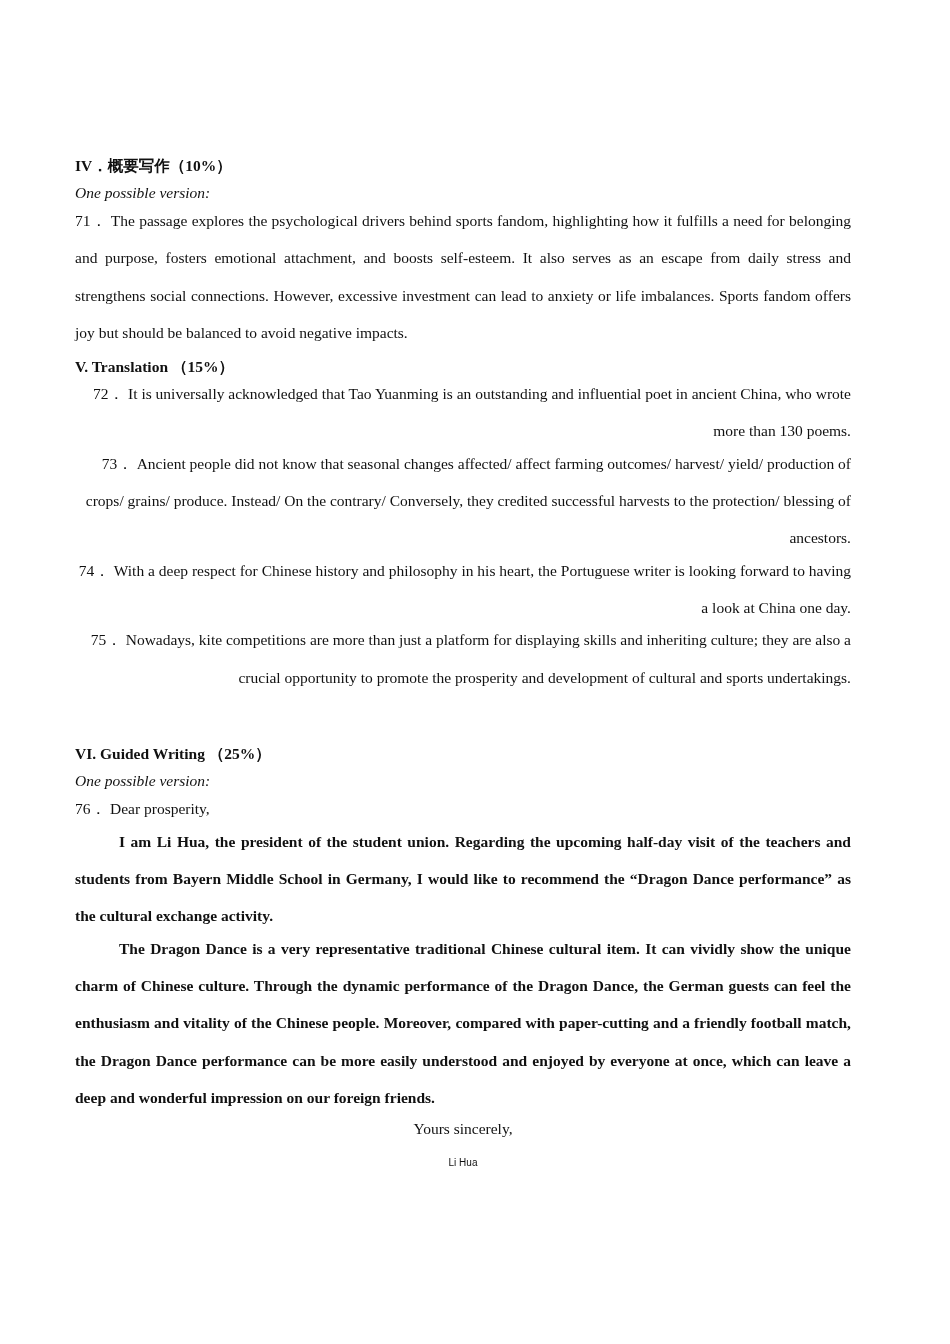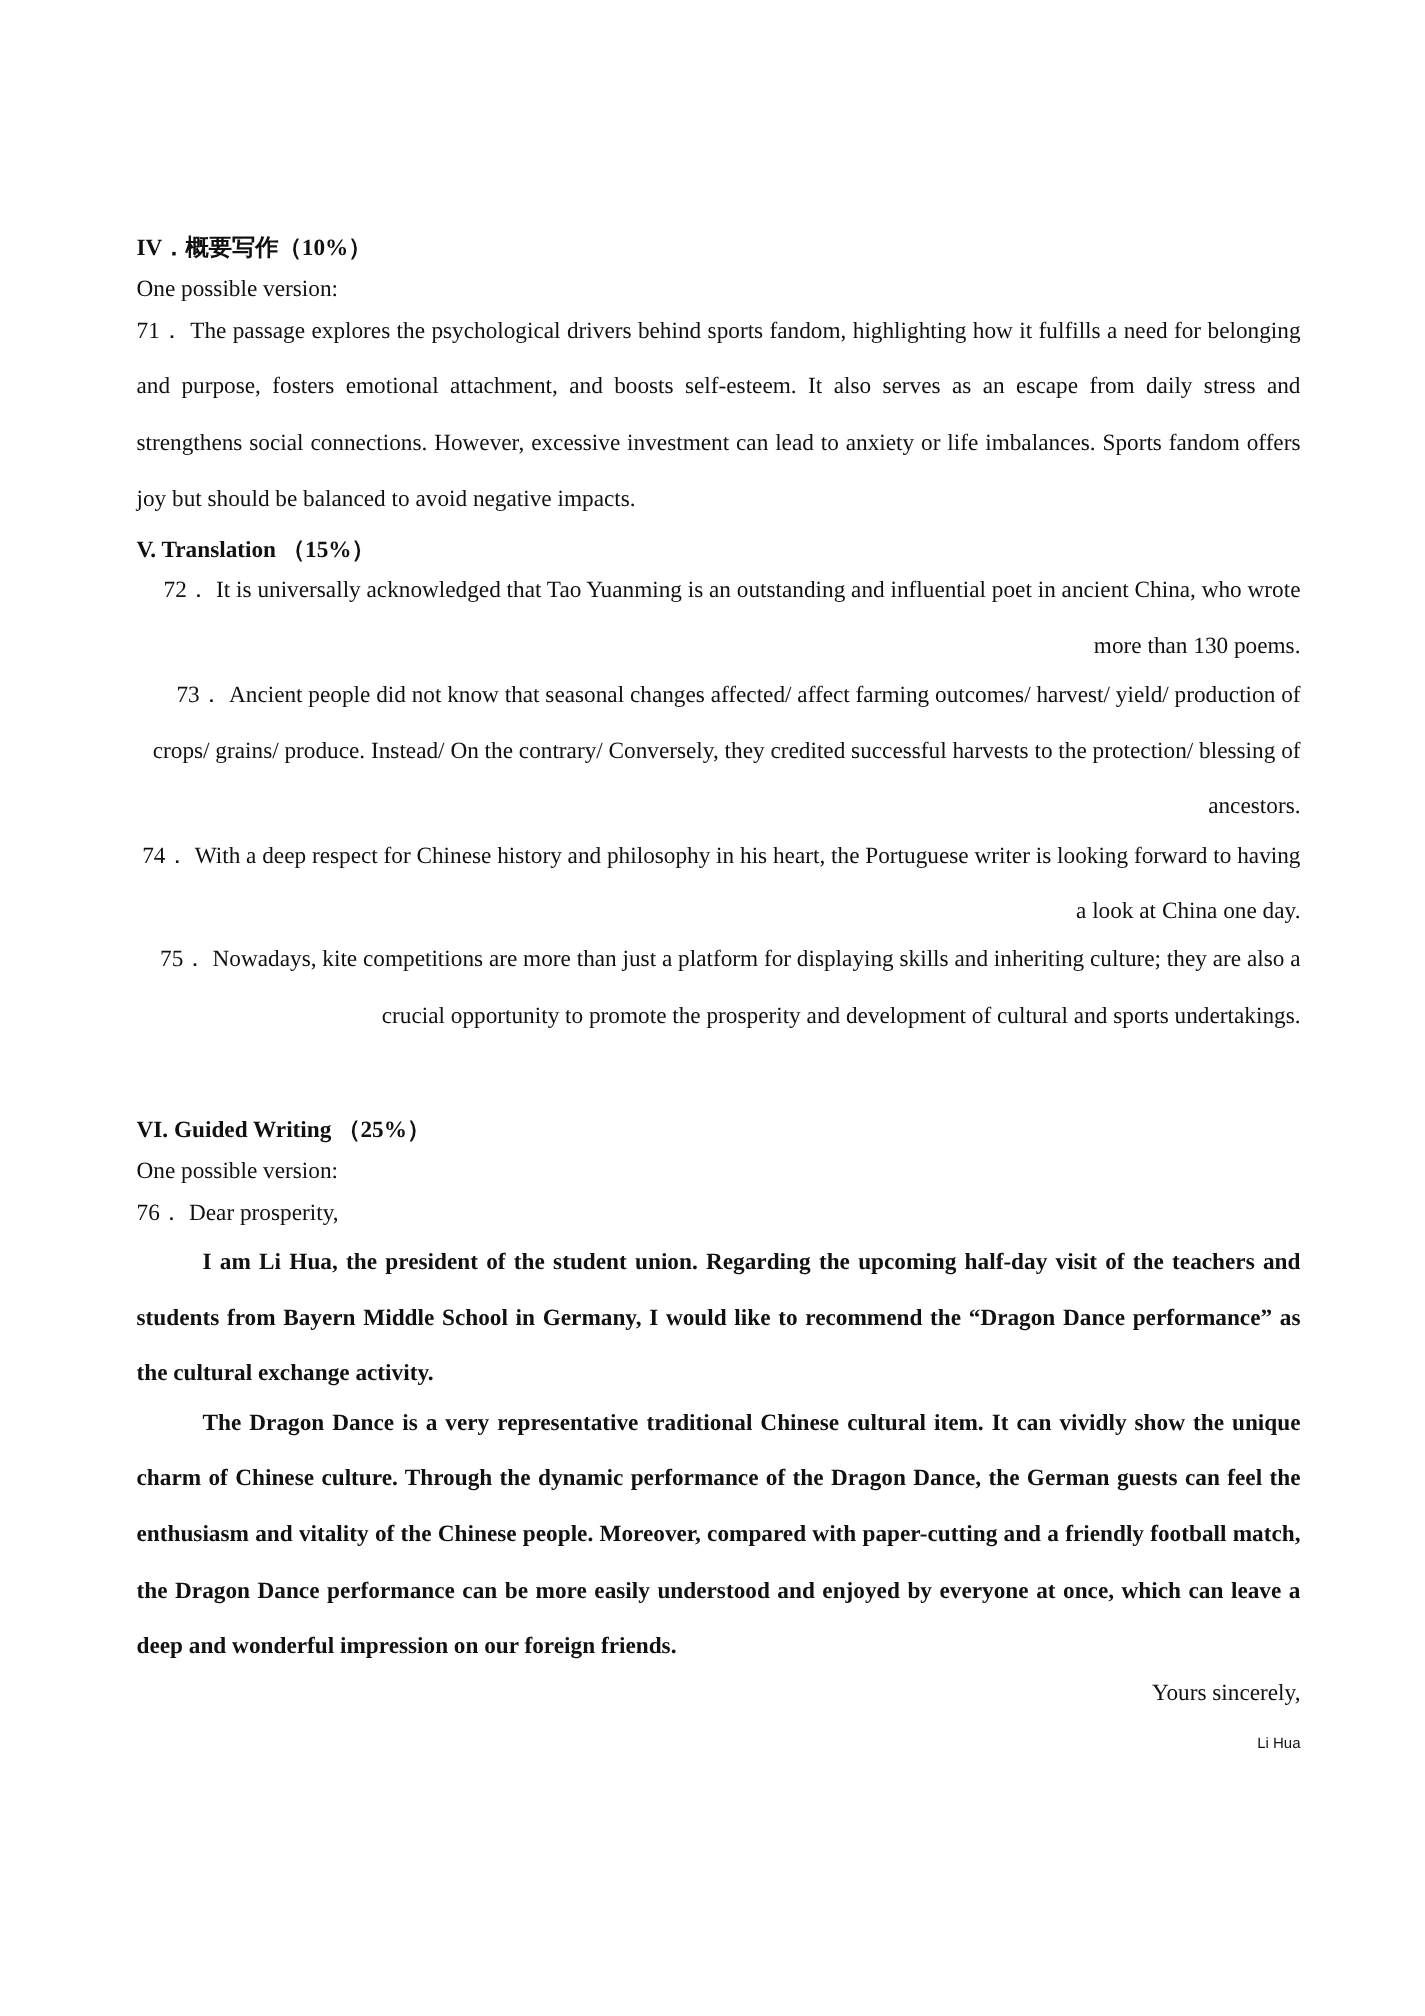--- a/index.html
+++ b/index.html
@@ -1,26 +1,26 @@
 <!DOCTYPE html>
 <html><head>
 <meta charset="utf-8">
 <style>
   html, body { margin: 0; padding: 0; background: #ffffff; }
   body { width: 950px; height: 1344px; position: relative; overflow: hidden;
          font-family: "Liberation Serif", "DejaVu Serif", serif; color: #111; font-size: 15.5px; }
-  .page { position: absolute; left: 91px; top: 152px; width: 776px; }
+  .page { position: absolute; left: 75px; top: 152px; width: 776px; }
   .h { font-weight: bold; height: 27px; line-height: 27px; white-space: nowrap; }
-  .it { height: 28px; line-height: 28px; }
+  .it { font-style: italic; height: 28px; line-height: 28px; }
   .p { line-height: 37.3px; text-align: justify; margin-top: -5px; margin-bottom: -4px; }
   .p.single { text-align: right; }
   .indent { text-indent: 44px; font-weight: bold; }
   .num { margin-right: 4px; }
   .gap { height: 48px; }
-  .right { text-align: right; line-height: 34px; }
+  .right { text-align: center; line-height: 34px; }
   .sans { font-family: "Liberation Sans", "DejaVu Sans", sans-serif; font-size: 10px; }
 </style>
 </head>
 <body>
 
 <div class="page">
 
   <div class="h">IV．概要写作（10%）</div>
   <div class="it">One possible version:</div>
   <div class="p">

